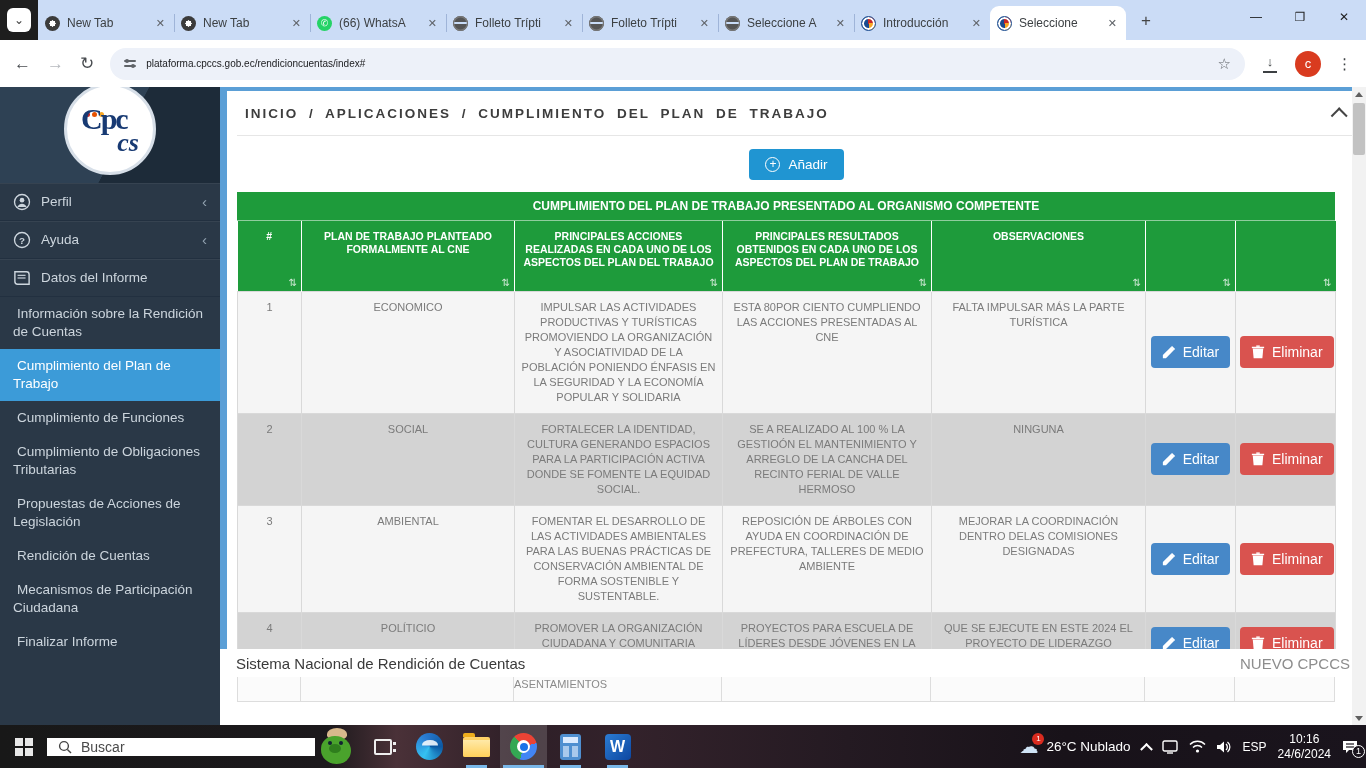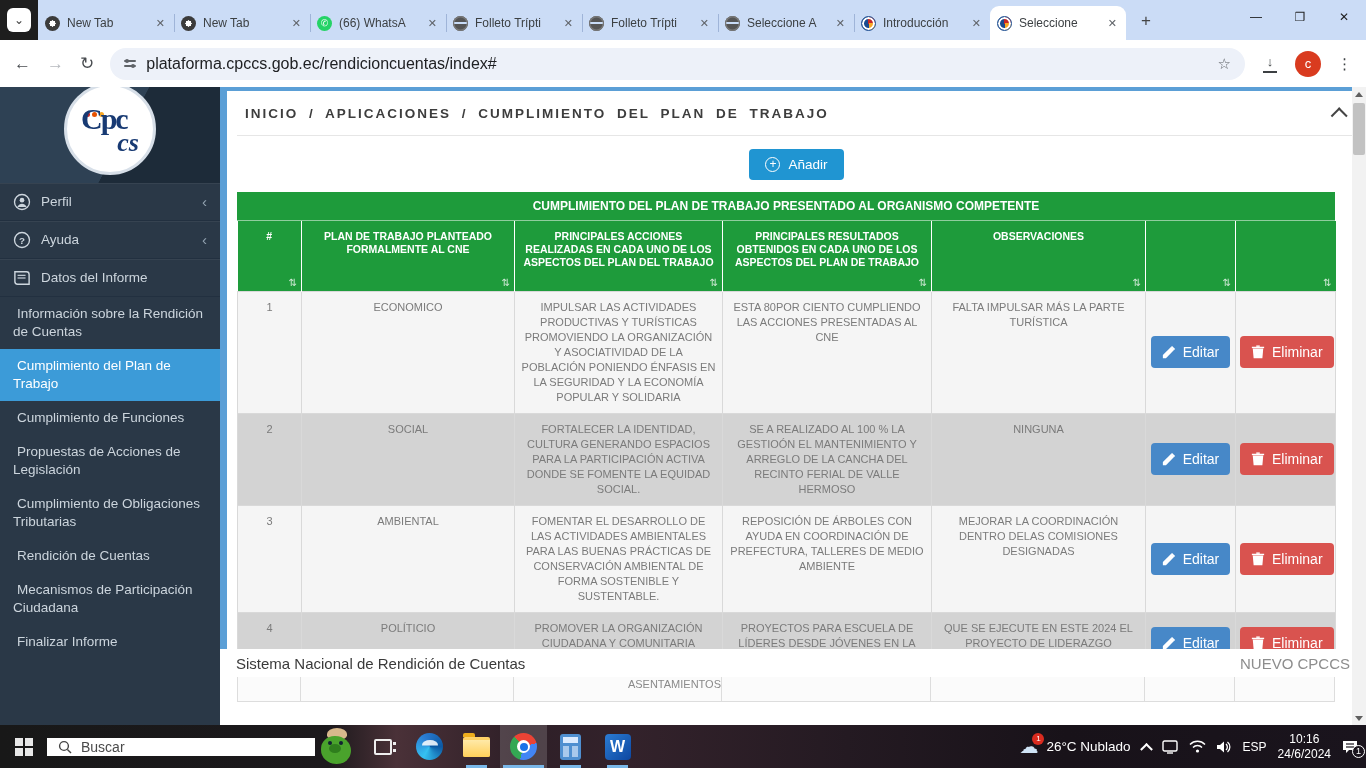--- a/index.html
+++ b/index.html
@@ -28,21 +28,21 @@
 
   
   .toolbar{height:47px;background:#fff;display:flex;align-items:center;padding:0 14px;gap:16px;flex-shrink:0}
   .nav-ic{font-size:17px;color:#494c50;cursor:pointer;line-height:1}
   .nav-ic.disabled{color:#b6b9be}
   .omnibox{flex:1;height:32px;background:#edf1f9;border-radius:16px;display:flex;align-items:center;padding:0 14px;gap:10px;cursor:text}
   .site-info{display:flex;flex-direction:column;gap:3px;cursor:pointer}
   .site-info i{display:block;width:12px;height:2px;background:#5f6368;border-radius:2px;position:relative}
   .site-info i::after{content:'';position:absolute;width:4px;height:4px;border-radius:50%;background:#5f6368;top:-1px}
   .site-info i:first-child::after{left:1px}.site-info i:last-child::after{right:1px}
-  .url{font-size:16px;color:#202124}
+  .url{font-size:10px;color:#202124}
   .star{margin-left:auto;font-size:15px;color:#5f6368;cursor:pointer}
   .dl-ic{width:18px;height:16px;position:relative;cursor:pointer;color:#3c4043;font-size:13px;text-align:center;line-height:12px}
   .dl-ic::after{content:'';position:absolute;left:2px;right:2px;bottom:-1px;height:2px;background:#3c4043}
   .avatar{width:26px;height:26px;border-radius:50%;background:#d93b1f;color:#fff;font-size:13px;display:flex;align-items:center;justify-content:center;cursor:pointer}
   .menu3{font-size:15px;color:#3c4043;cursor:pointer}
 
   
   .app{flex:1;display:flex;position:relative;background:#fff;overflow:hidden}
 
   .sidebar{width:220px;background:#2a3847;color:#ccd5dd;flex-shrink:0;display:flex;flex-direction:column}
@@ -82,21 +82,21 @@
   .btn.edit{background:var(--edit)}
   .btn.del{background:var(--del)}
   .bicon{width:14px;height:14px;flex-shrink:0}
 
   .page-footer{position:absolute;top:558px;left:0;right:0;height:28px;background:#fff;display:flex;align-items:center;justify-content:space-between;padding:0 16px;z-index:5}
   .page-footer .fl{font-size:15px;color:#3a3a3a}
   .page-footer .fr{font-size:15px;color:#8d8d8d}
   .partial-row{position:absolute;top:586px;left:17px;width:1098px;height:25px;display:flex;border-bottom:1px solid #ddd;overflow:hidden;background:#fbfbfb}
   .partial-row div{border-right:1px solid #ddd;height:100%;flex-shrink:0}
   .partial-row div:first-child{border-left:1px solid #ddd}
-  .partial-row .ptxt{font-size:11px;color:#8a8a8a;text-align:right;padding-top:1px}
+  .partial-row .ptxt{font-size:11px;color:#8a8a8a;text-align:left;padding-top:1px}
 
   .vscroll{position:absolute;right:0;top:0;bottom:0;width:14px;background:#f2f2f2;z-index:8}
   .vscroll .arr{position:absolute;left:0;width:14px;height:14px;display:flex;align-items:center;justify-content:center}
   .vscroll .arr svg{display:block}
   .vthumb{position:absolute;left:1px;top:16px;width:12px;height:52px;background:#c2c2c2;border-radius:2px;cursor:pointer}
 
   
   .taskbar{height:43px;flex-shrink:0;display:flex;align-items:center;background:linear-gradient(90deg,#181818 0%,#1c191c 24%,#4a3138 29%,#2e1f27 38%,#33222b 46%,#241a22 62%,#181219 78%,#1a141d 100%);position:relative}
   .start{width:47px;height:43px;display:flex;align-items:center;justify-content:center;cursor:pointer}
   .winlogo{display:grid;grid-template-columns:8px 8px;grid-template-rows:8px 8px;gap:2px}
@@ -264,24 +264,24 @@
           <div class="side-item">
             <span class="lbl">Información sobre la Rendición de Cuentas</span>
           </div>
           <div class="side-item active">
             <span class="lbl">Cumplimiento del Plan de Trabajo</span>
           </div>
           <div class="side-item">
             <span class="lbl">Cumplimiento de Funciones</span>
           </div>
           <div class="side-item">
+            <span class="lbl">Cumplimiento de Obligaciones Tributarias</span>
+          </div>
+          <div class="side-item">
             <span class="lbl">Propuestas de Acciones de Legislación</span>
-          </div>
-          <div class="side-item">
-            <span class="lbl">Cumplimiento de Obligaciones Tributarias</span>
           </div>
           <div class="side-item">
             <span class="lbl">Rendición de Cuentas</span>
           </div>
           <div class="side-item">
             <span class="lbl">Mecanismos de Participación Ciudadana</span>
           </div>
           <div class="side-item">
             <span class="lbl">Finalizar Informe</span>
           </div>

